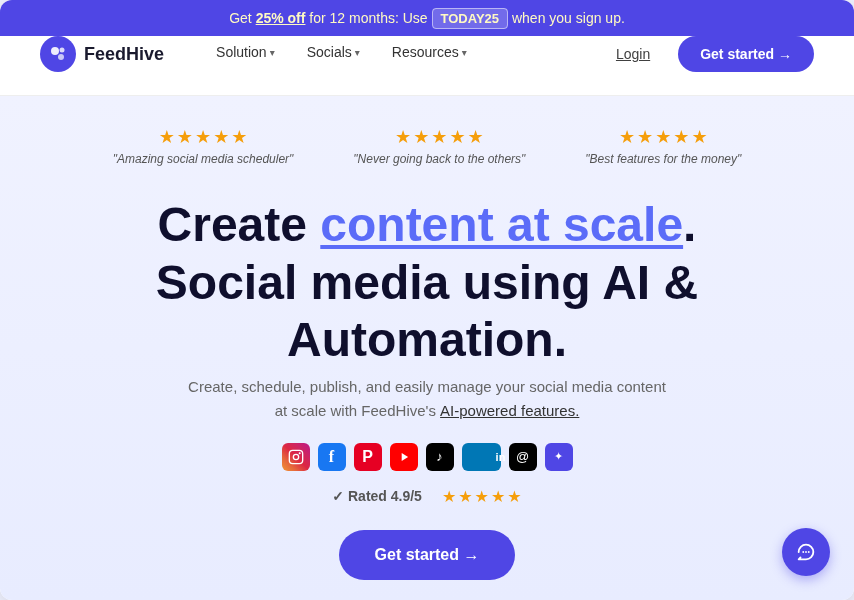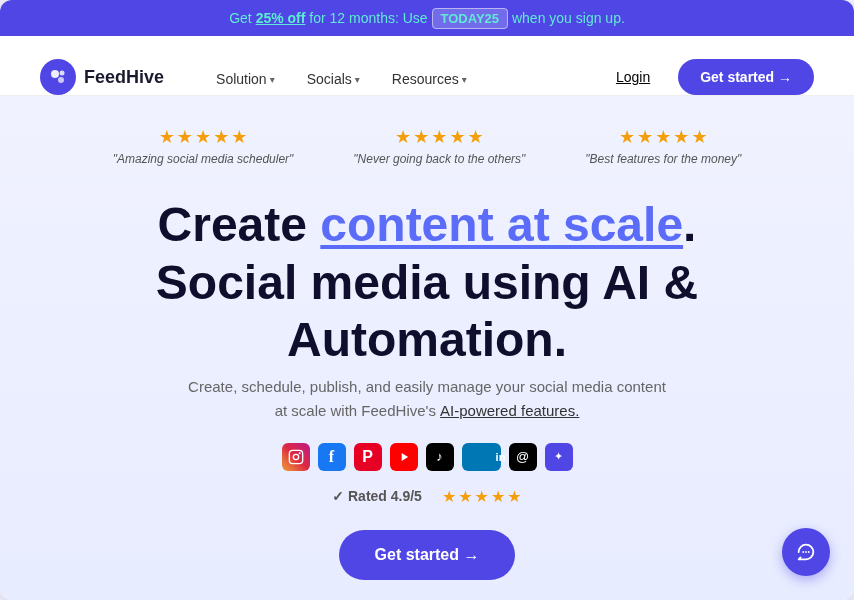--- a/index.html
+++ b/index.html
@@ -7,21 +7,21 @@
       font-family: -apple-system, BlinkMacSystemFont, 'Segoe UI', sans-serif;
       background: #f0f2ff;
       width: 854px;
       min-height: 600px;
       overflow: hidden;
     }
 
     
     .top-banner {
       background: #4f46e5;
-      color: #5eead4;
+      color: #fef9c3;
       text-align: center;
       padding: 10px 20px;
       font-size: 14px;
     }
     .top-banner .discount {
       font-weight: 700;
       text-decoration: underline;
     }
     .top-banner .code-badge {
       background: rgba(255,255,255,0.2);
@@ -29,21 +29,21 @@
       border-radius: 4px;
       padding: 2px 8px;
       font-weight: 600;
       font-size: 13px;
     }
 
     
     .navbar {
       background: white;
       display: flex;
-      align-items: flex-end;
+      align-items: flex-start;
       padding: 0 40px;
       height: 60px;
       border-bottom: 1px solid #eee;
     }
     .logo {
       display: flex;
       align-items: center;
       gap: 8px;
       margin-right: 40px;
     }
@@ -84,21 +84,21 @@
       font-size: 10px;
       color: #666;
     }
     .nav-right {
       display: flex;
       align-items: center;
       gap: 16px;
     }
     .login-btn {
       font-size: 14px;
-      color: #000000;
+      color: #404040;
       cursor: pointer;
       padding: 8px 12px;
       text-decoration: underline;
     }
     .get-started-btn {
       background: #4f46e5;
       color: white;
       border: none;
       border-radius: 25px;
       padding: 10px 22px;

